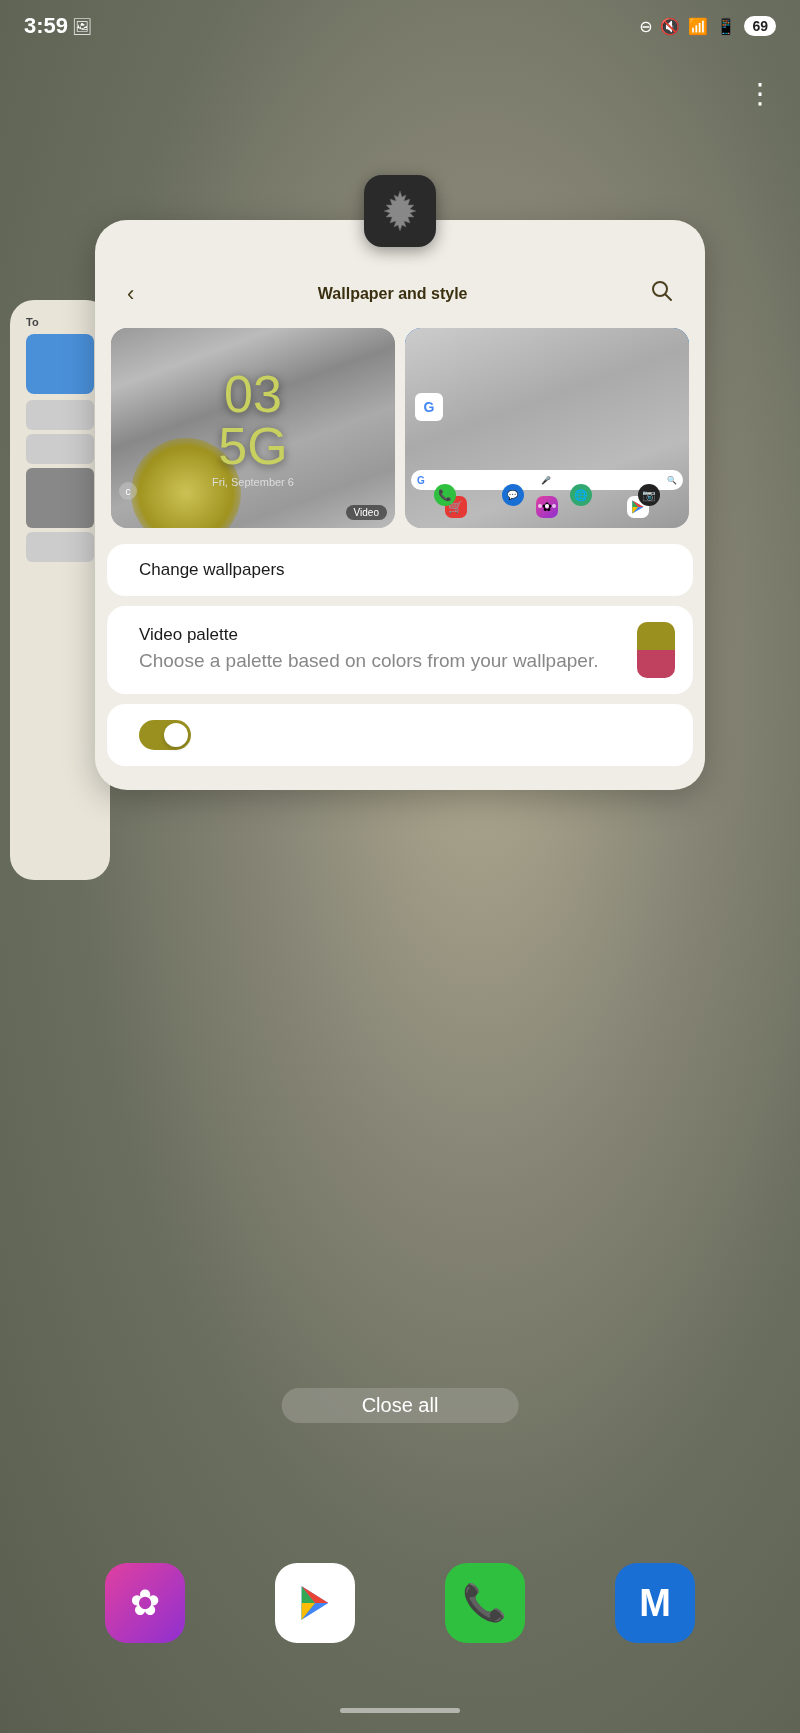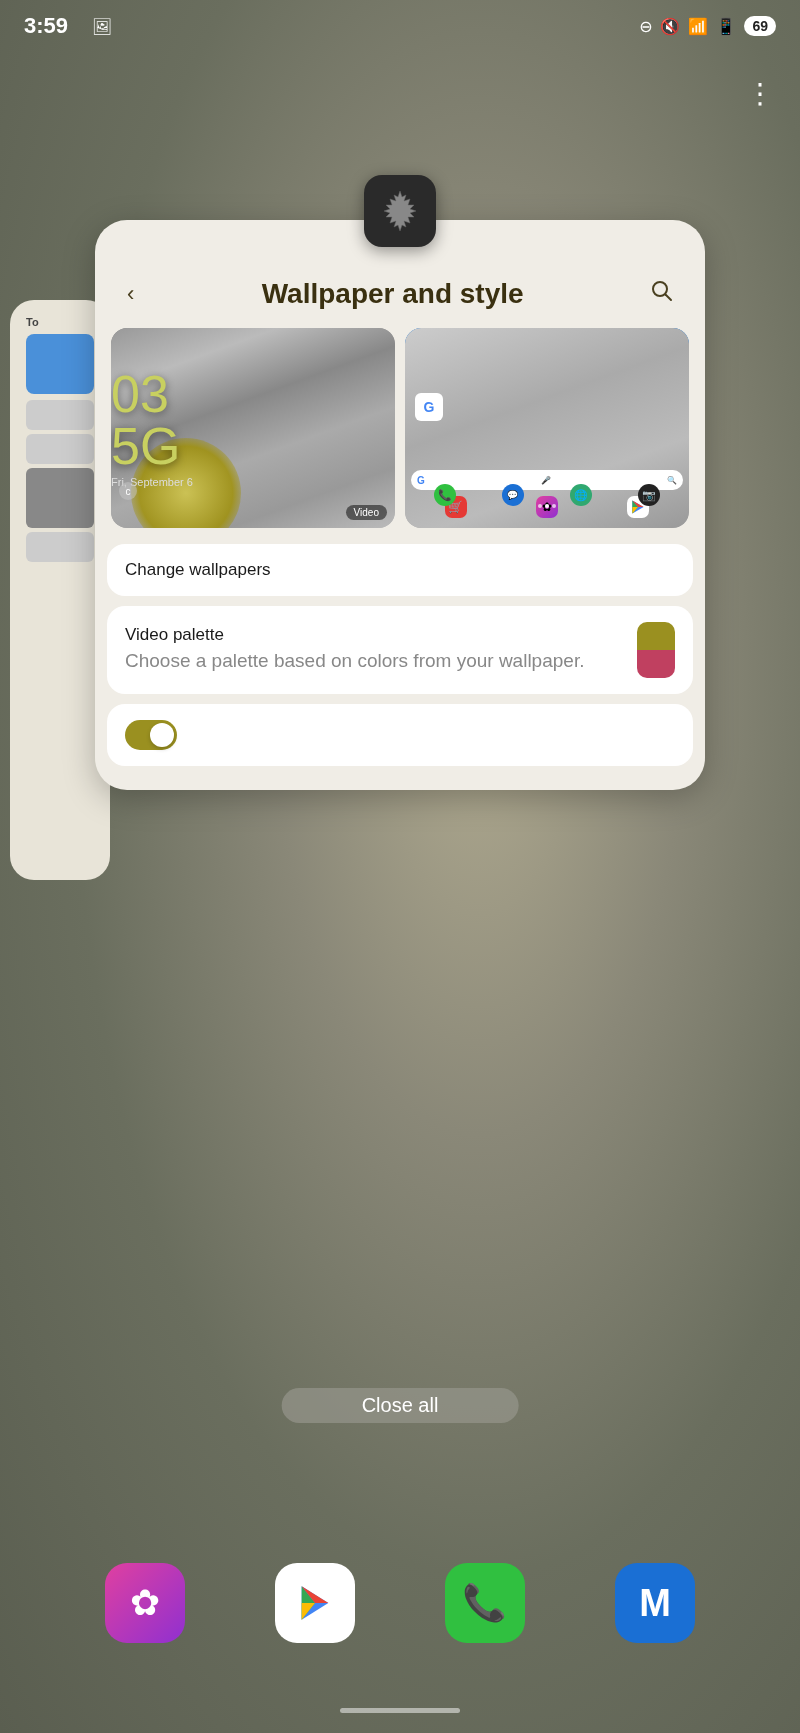--- a/index.html
+++ b/index.html
@@ -29,21 +29,21 @@
       height: 52px;
       display: flex;
       align-items: center;
       justify-content: space-between;
       padding: 0 24px;
       z-index: 10;
     }
     .status-left {
       display: flex;
       align-items: center;
-      gap: 24px;
+      gap: 4px;
     }
     .status-time {
       color: white;
       font-size: 22px;
       font-weight: 600;
     }
     .status-photo-icon {
       color: white;
       font-size: 16px;
     }
@@ -149,21 +149,21 @@
       justify-content: space-between;
       padding: 56px 24px 16px 24px;
     }
     .back-btn {
       color: #4a4020;
       font-size: 22px;
       cursor: pointer;
       padding: 4px 8px;
     }
     .card-title {
-      font-size: 28px;
+      font-size: 16px;
       font-weight: 700;
       color: #3a3010;
       flex: 1;
       text-align: center;
     }
     .search-btn {
       color: #4a4020;
       font-size: 22px;
       cursor: pointer;
       padding: 4px 8px;
@@ -181,21 +181,21 @@
       background: linear-gradient(135deg, #888 0%, #aaa 30%, #999 60%, #bbb 100%);
       border-radius: 16px;
       overflow: hidden;
       position: relative;
     }
     .lock-screen-content {
       position: absolute;
       inset: 0;
       display: flex;
       flex-direction: column;
-      align-items: flex-start;
+      align-items: center;
       justify-content: center;
       color: #c8d870;
     }
     .lock-date {
       font-size: 11px;
       color: #ddd;
       margin-top: 4px;
     }
     .video-badge {
       position: absolute;
@@ -304,20 +304,21 @@
       background: white;
       border-radius: 18px;
       padding: 16px 18px;
       cursor: pointer;
     }
 
     .settings-item-row {
       display: flex;
       align-items: center;
       justify-content: space-between;
+      margin-left: 14px;
     }
 
     .settings-item-title {
       font-size: 17px;
       font-weight: 500;
       color: #1a1a1a;
     }
 
     .settings-item-subtitle {
       font-size: 19px;

